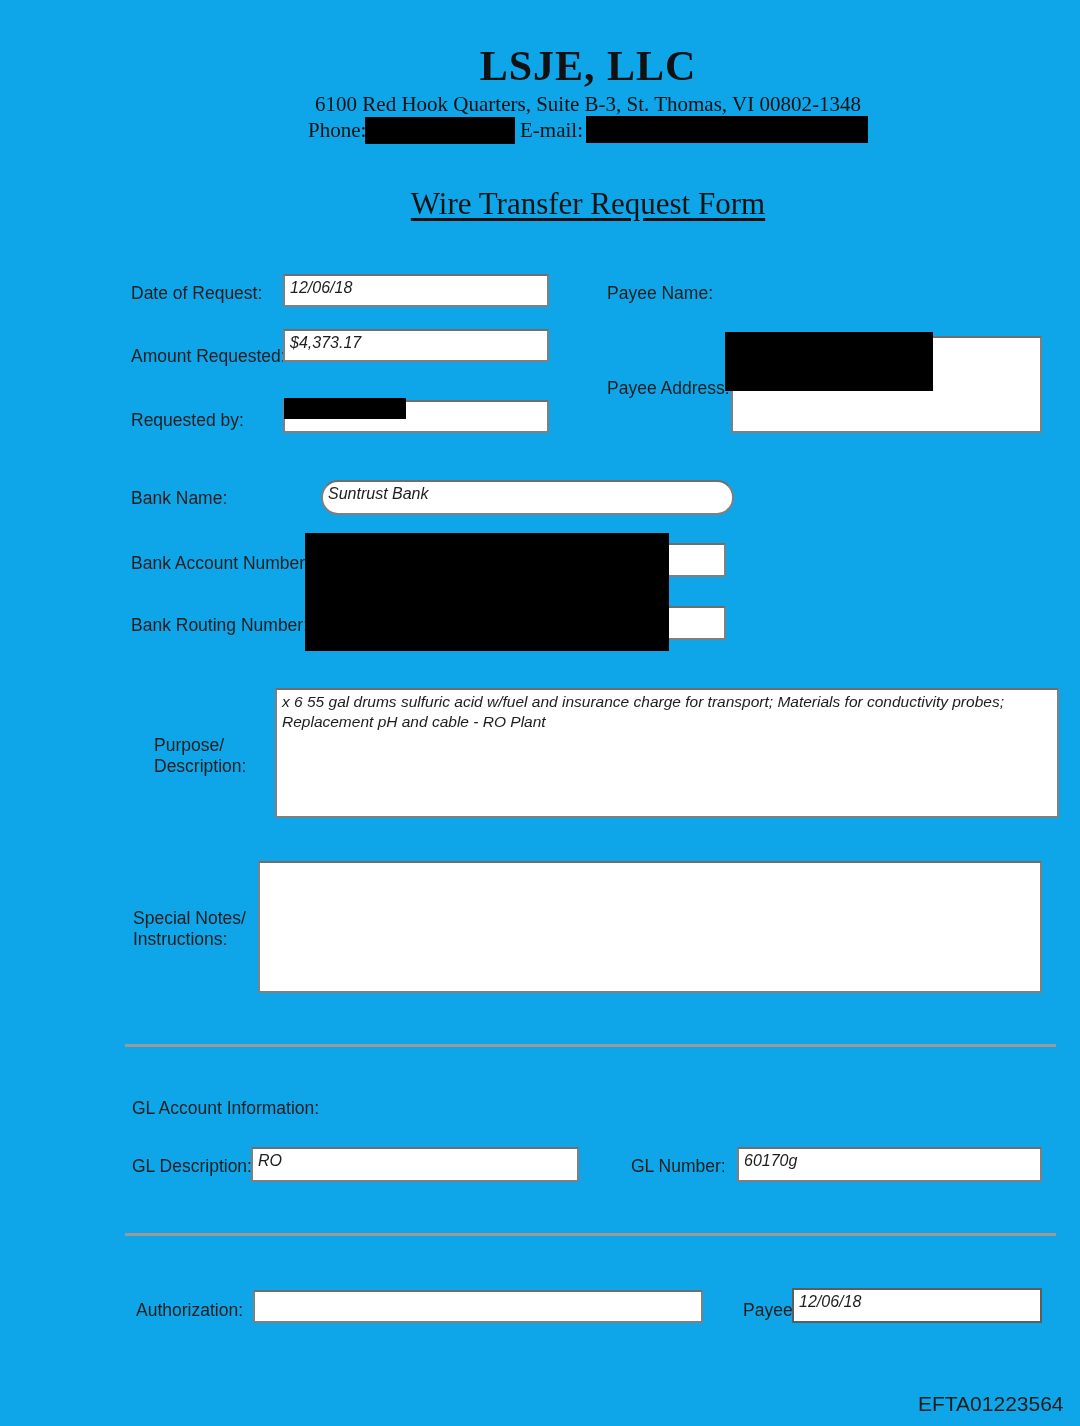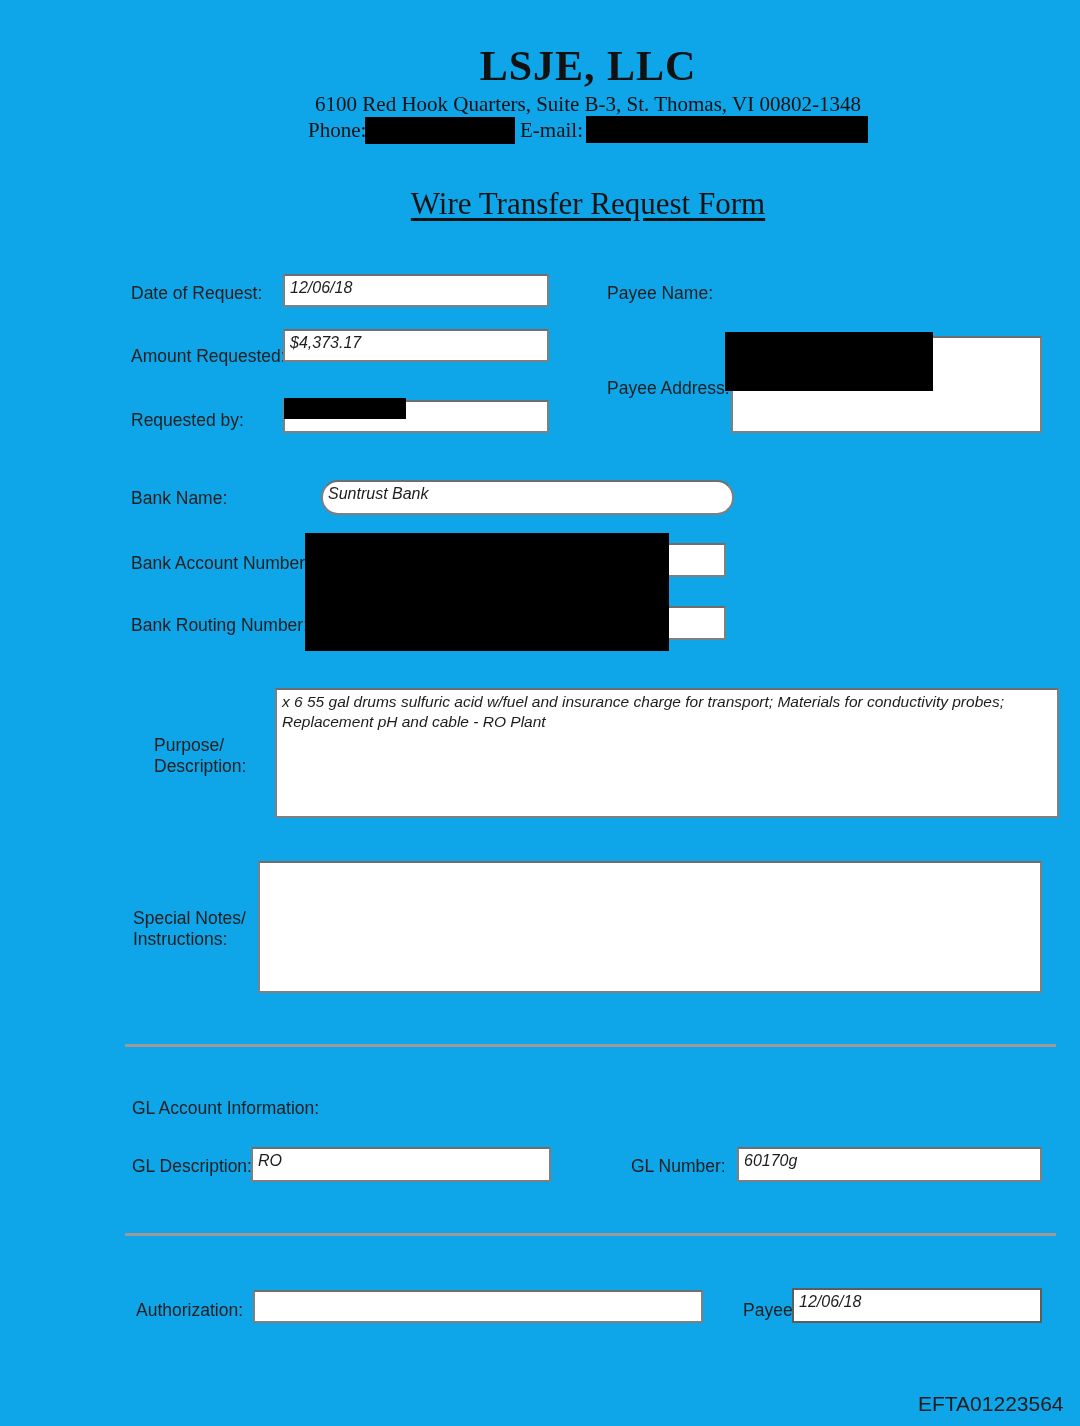--- a/index.html
+++ b/index.html
@@ -90,21 +90,21 @@
 Instructions:</div>
   <div class="box small" style="left:258px;top:861px;width:784px;height:132px;">
     <span class="val"></span>
   </div>
 
   <div class="rule" style="top:1044px;"></div>
 
   <div class="lbl" style="left:132px;top:1098px;">GL Account Information:</div>
 
   <div class="lbl" style="left:132px;top:1156px;">GL Description:</div>
-  <div class="box" style="left:251px;top:1147px;width:300px;height:35px;">
+  <div class="box" style="left:251px;top:1147px;width:328px;height:35px;">
     <span class="val">RO</span>
   </div>
 
   <div class="lbl" style="left:631px;top:1156px;">GL Number:</div>
   <div class="box" style="left:737px;top:1147px;width:305px;height:35px;">
     <span class="val">60170g</span>
   </div>
 
   <div class="rule" style="top:1233px;"></div>
 

